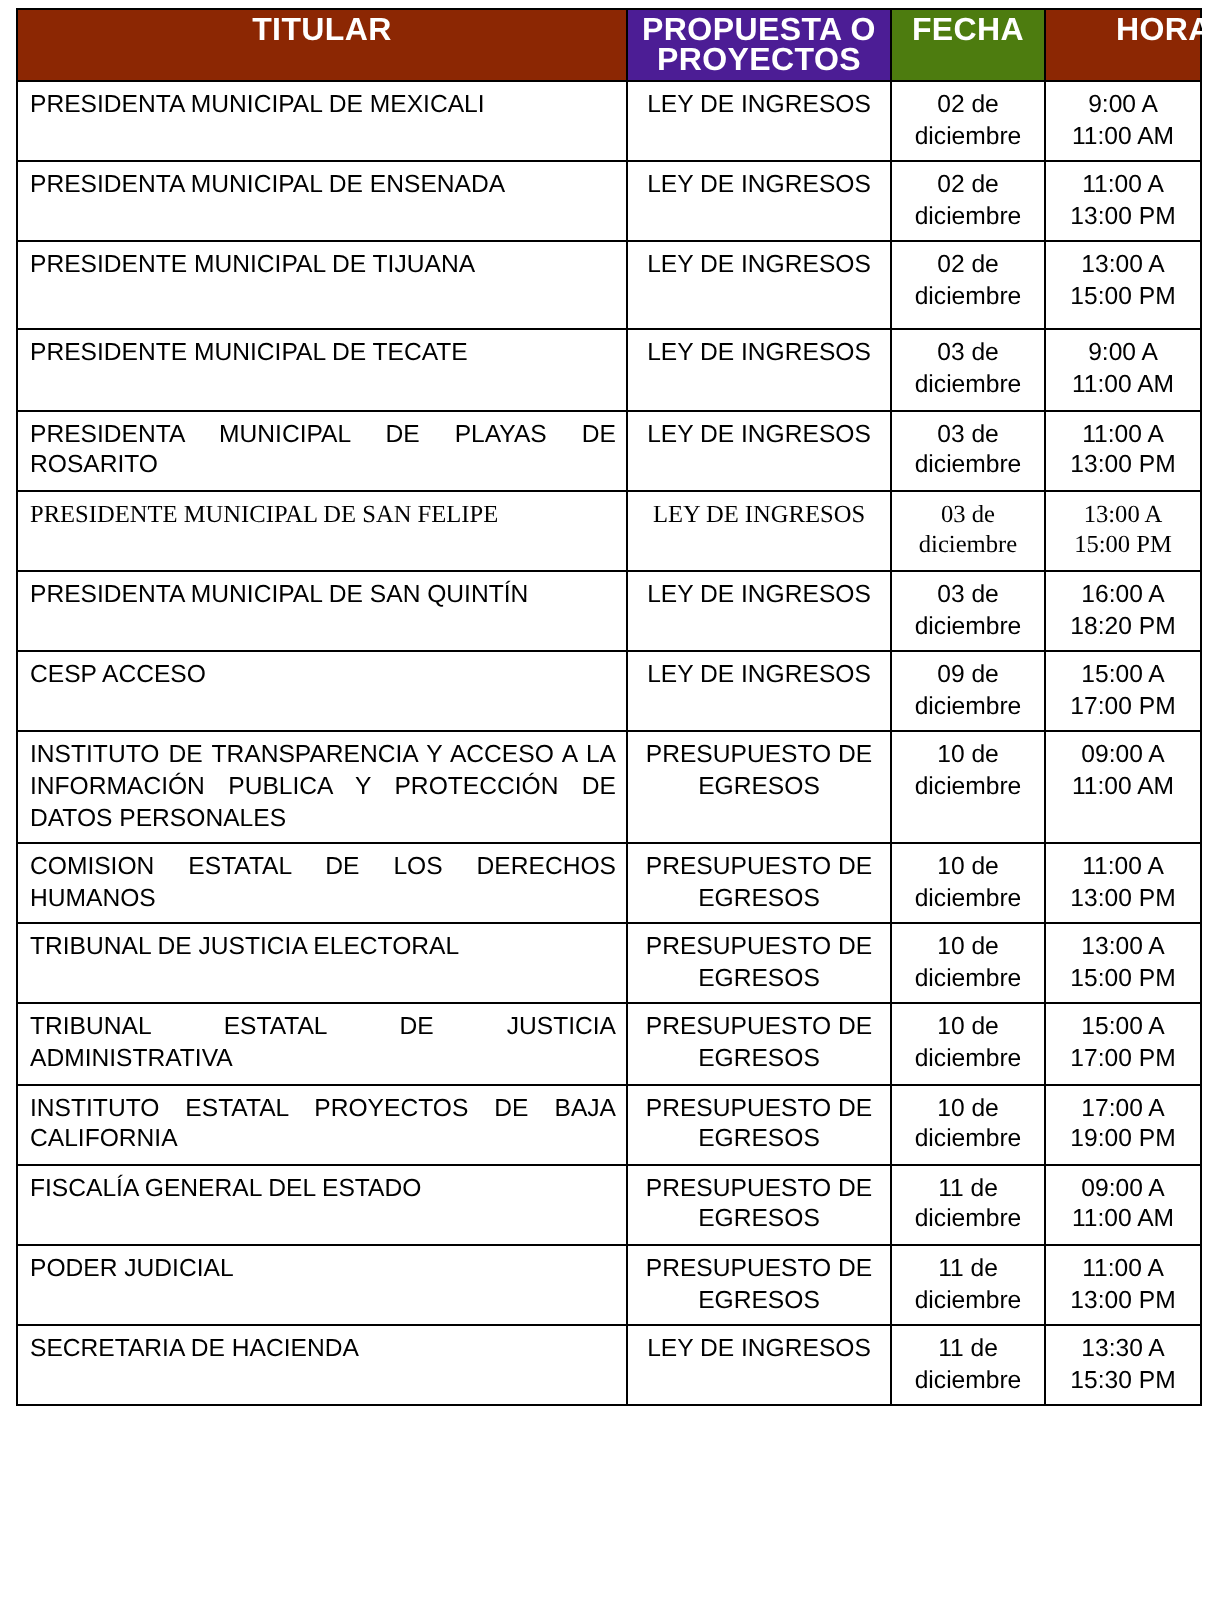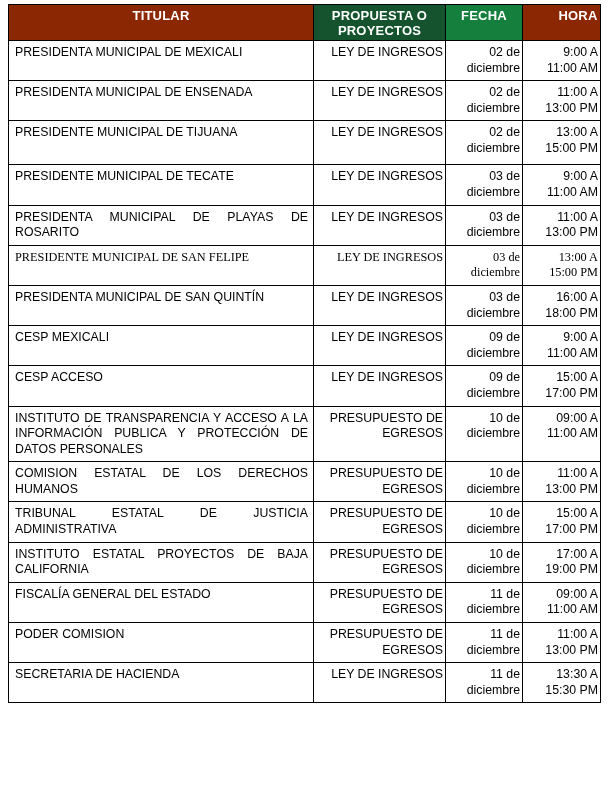--- a/index.html
+++ b/index.html
@@ -39,21 +39,21 @@
     border: 1px solid #000000;
     vertical-align: top;
     padding: 0;
   }
 
   
   table.schedule thead th {
     background: #8C2703;
     color: #ffffff;
     font-weight: bold;
-    font-size: 13px;
+    font-size: 16px;
     line-height: 15px;
     text-align: center;
     height: 32px;
     padding: 3px 2px 0 2px;
     letter-spacing: 0.2px;
     border-color: #000000;
   }
   thead th .hdr-txt { display: block; }
 
   
@@ -66,21 +66,21 @@
   }
   td.titular .cell {
     text-align: justify;
     text-align-last: left;
     hyphens: none;
   }
   td.titular.multi .cell { text-align: justify; }
   td.propuesta .cell,
   td.fecha .cell,
   td.hora .cell {
-    text-align: right;
+    text-align: center;
     padding-left: 2px;
     padding-right: 2px;
   }
   td.fecha .cell,
   td.hora .cell { white-space: pre-line; }
   td.propuesta .cell { white-space: pre-line; }
 
   
   tbody tr { }
 </style>
@@ -93,25 +93,25 @@
       <col class="c-titular">
       <col class="c-propuesta">
       <col class="c-fecha">
       <col class="c-hora">
     </colgroup>
     <thead>
       <tr>
         <th style="background: rgb(140, 39, 3); color: rgb(255, 255, 255);">
           <span class="hdr-txt">TITULAR</span>
         </th>
-        <th style="background: #14532d; color: rgb(255, 255, 255);">
+        <th style="background: #4c1d95; color: rgb(255, 255, 255);">
           <span class="hdr-txt">PROPUESTA O
 PROYECTOS</span>
         </th>
-        <th style="background: #15803d; color: rgb(255, 255, 255);">
+        <th style="background: #4d7c0f; color: rgb(255, 255, 255);">
           <span class="hdr-txt">FECHA</span>
         </th>
         <th style="background: rgb(140, 39, 3); color: rgb(255, 255, 255); padding-left: 35px;">
           <span class="hdr-txt">HORA</span>
         </th>
       </tr>
     </thead>
     <tbody id="tbody">
         <tr style="height: 39px;">
           <td class="titular">
@@ -215,37 +215,21 @@
           </td>
           <td class="propuesta">
             <span class="cell">LEY DE INGRESOS</span>
           </td>
           <td class="fecha">
             <span class="cell">03 de
 diciembre</span>
           </td>
           <td class="hora">
             <span class="cell">16:00 A
-18:00 PM</span>
-          </td>
-        </tr>
-        <tr style="height: 36px;">
-          <td class="titular">
-            <span class="cell">CESP MEXICALI</span>
-          </td>
-          <td class="propuesta">
-            <span class="cell">LEY DE INGRESOS</span>
-          </td>
-          <td class="fecha">
-            <span class="cell">09 de
-diciembre</span>
-          </td>
-          <td class="hora">
-            <span class="cell">9:00 A
-11:00 AM</span>
+18:20 PM</span>
           </td>
         </tr>
         <tr style="height: 36px;">
           <td class="titular">
             <span class="cell">CESP ACCESO</span>
           </td>
           <td class="propuesta">
             <span class="cell">LEY DE INGRESOS</span>
           </td>
           <td class="fecha">
@@ -284,20 +268,37 @@
           </td>
           <td class="fecha">
             <span class="cell">10 de
 diciembre</span>
           </td>
           <td class="hora">
             <span class="cell">11:00 A
 13:00 PM</span>
           </td>
         </tr>
+        <tr style="height: 38px;">
+          <td class="titular">
+            <span class="cell">TRIBUNAL DE JUSTICIA ELECTORAL</span>
+          </td>
+          <td class="propuesta">
+            <span class="cell">PRESUPUESTO DE
+EGRESOS</span>
+          </td>
+          <td class="fecha">
+            <span class="cell">10 de
+diciembre</span>
+          </td>
+          <td class="hora">
+            <span class="cell">13:00 A
+15:00 PM</span>
+          </td>
+        </tr>
         <tr style="height: 37px;">
           <td class="titular multi">
             <span class="cell">TRIBUNAL ESTATAL DE JUSTICIA ADMINISTRATIVA</span>
           </td>
           <td class="propuesta">
             <span class="cell">PRESUPUESTO DE
 EGRESOS</span>
           </td>
           <td class="fecha">
             <span class="cell">10 de
@@ -337,21 +338,21 @@
             <span class="cell">11 de
 diciembre</span>
           </td>
           <td class="hora">
             <span class="cell">09:00 A
 11:00 AM</span>
           </td>
         </tr>
         <tr style="height: 38px;">
           <td class="titular">
-            <span class="cell">PODER COMISION</span>
+            <span class="cell">PODER JUDICIAL</span>
           </td>
           <td class="propuesta">
             <span class="cell">PRESUPUESTO DE
 EGRESOS</span>
           </td>
           <td class="fecha">
             <span class="cell">11 de
 diciembre</span>
           </td>
           <td class="hora">

